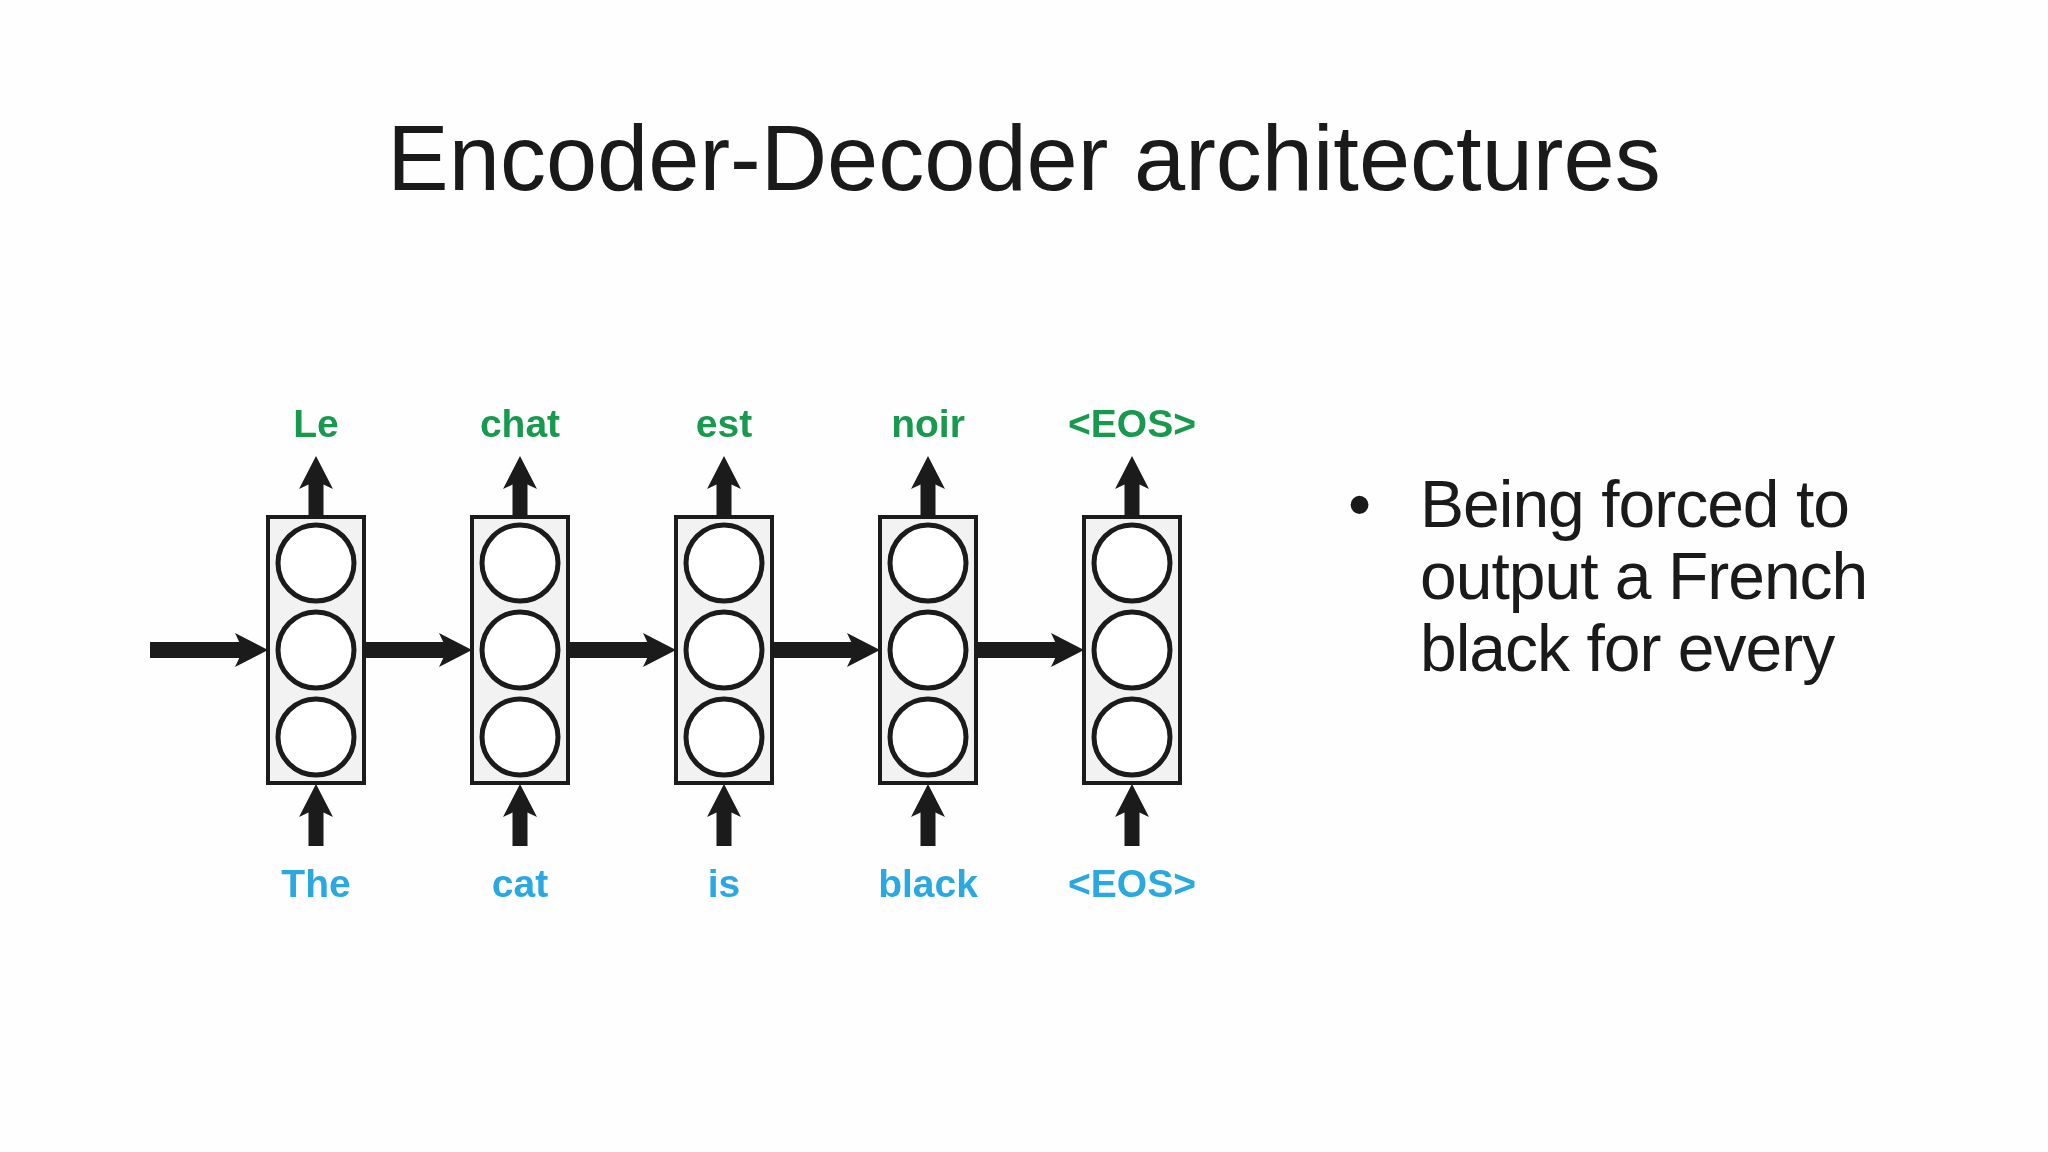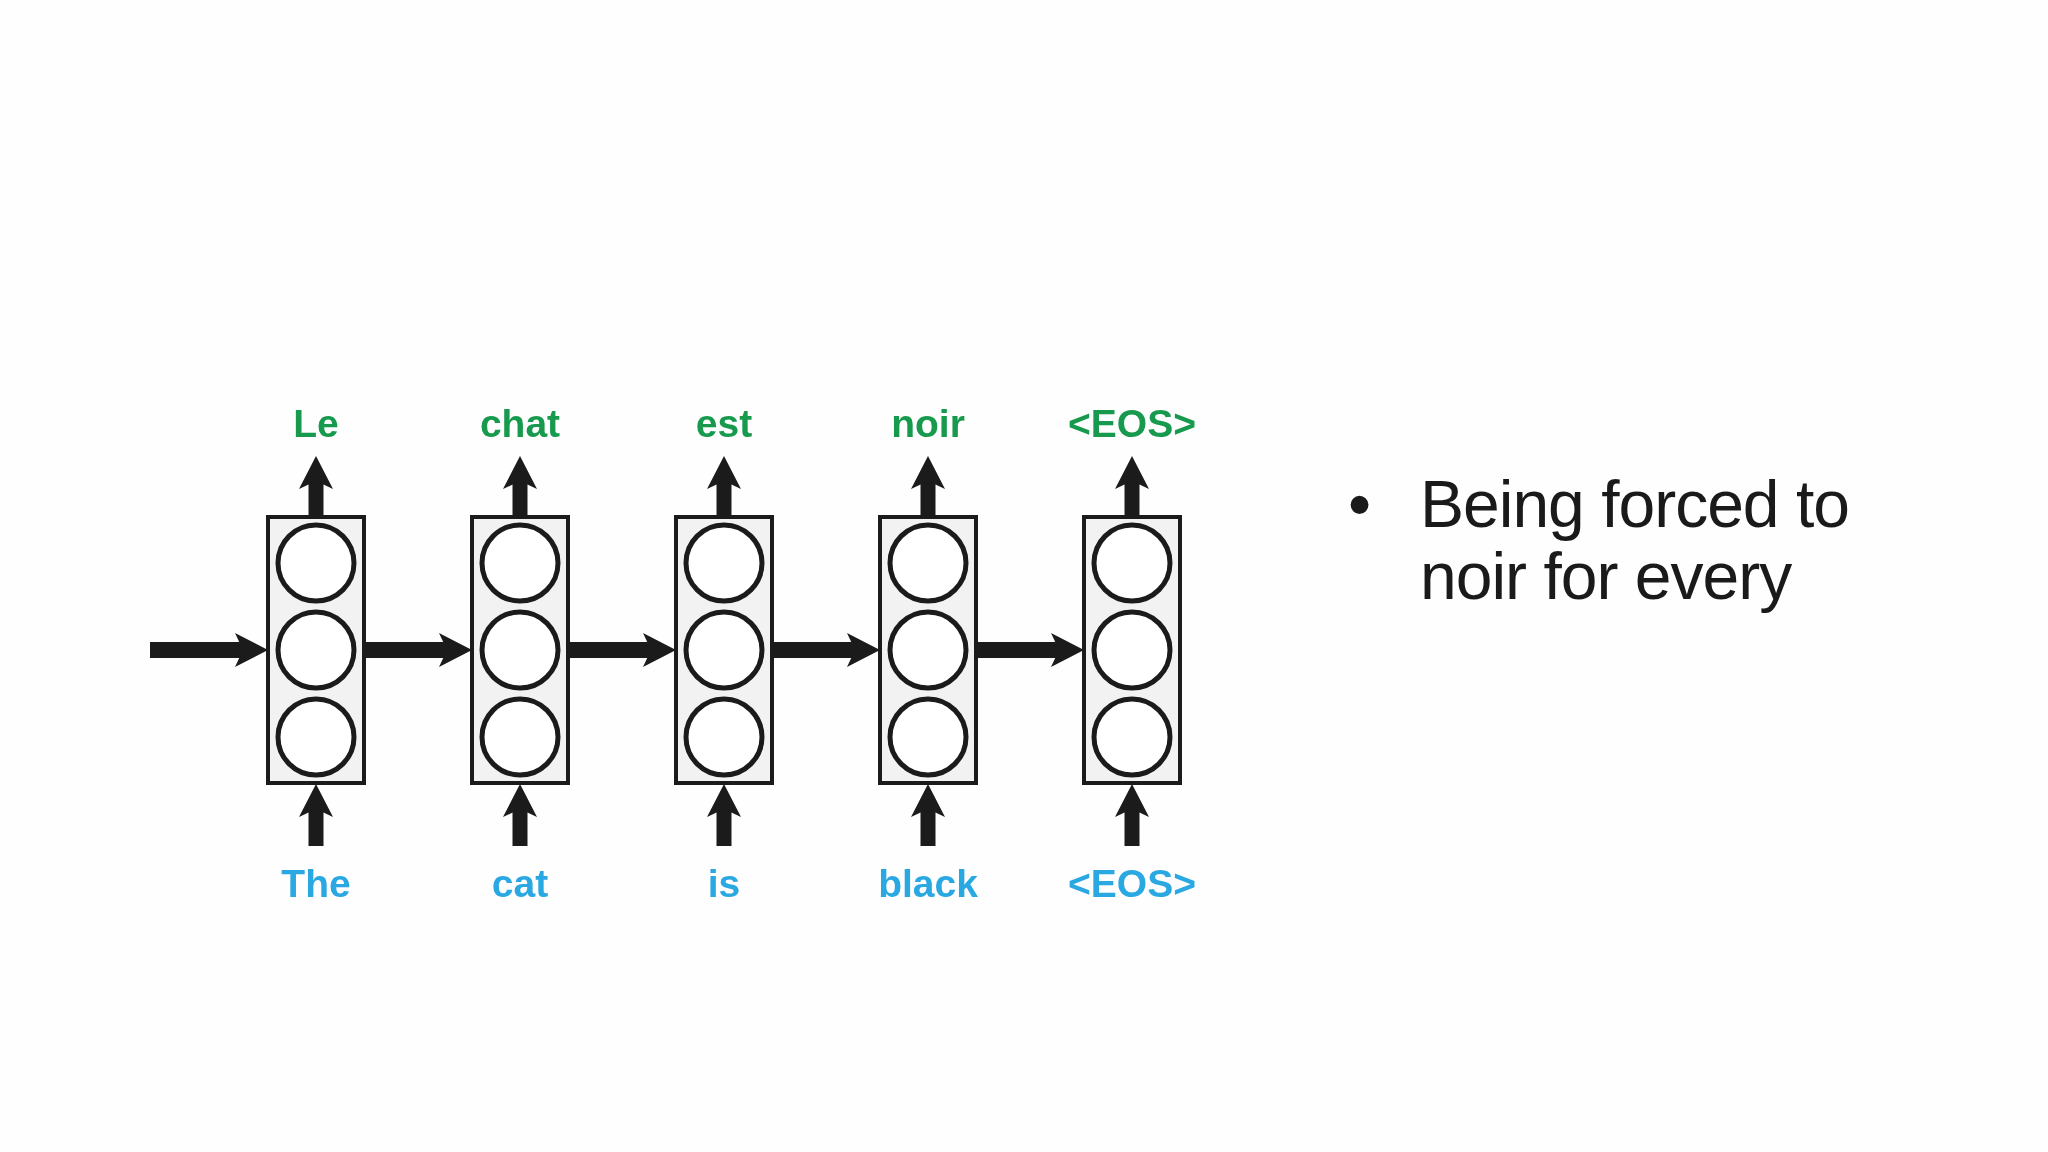--- a/index.html
+++ b/index.html
@@ -68,20 +68,21 @@
     font-family: "Liberation Sans", sans-serif;
     font-weight: bold;
     font-size: 39px;
   }
 </style>
 </head>
 <body>
 
 <div class="slide">
 
+  <h1 class="slide-title">Encoder-Decoder architectures</h1>
 
   <svg class="diagram-svg" id="diagram" viewBox="0 0 2048 1152" xmlns="http://www.w3.org/2000/svg">
       <rect x="150" y="642" width="93" height="16" fill="#1b1b1b"></rect>
       <polygon points="268,650 235,633 243,650 235,667" fill="#1b1b1b"></polygon>
       <rect x="364" y="642" width="83" height="16" fill="#1b1b1b"></rect>
       <polygon points="472,650 439,633 447,650 439,667" fill="#1b1b1b"></polygon>
       <rect x="568" y="642" width="83" height="16" fill="#1b1b1b"></rect>
       <polygon points="676,650 643,633 651,650 643,667" fill="#1b1b1b"></polygon>
       <rect x="772" y="642" width="83" height="16" fill="#1b1b1b"></rect>
       <polygon points="880,650 847,633 855,650 847,667" fill="#1b1b1b"></polygon>
@@ -136,17 +137,18 @@
       <circle cx="1132" cy="650" r="38" fill="#ffffff" stroke="#1b1b1b" stroke-width="5"></circle>
       <circle cx="1132" cy="737" r="38" fill="#ffffff" stroke="#1b1b1b" stroke-width="5"></circle>
       <text x="1132" y="437" text-anchor="middle" fill="#189a4e" class="out-word">&lt;EOS&gt;</text>
       <text x="1132" y="897" text-anchor="middle" fill="#2aa8e2" class="in-word">&lt;EOS&gt;</text>
     </svg>
 
   <div class="bullet-block">
     <div class="bullet-marker">•</div>
     <div class="bullet-lines">
       <div class="bullet-line">Being forced to</div>
-      <div class="bullet-line">noir for every</div>
+      <div class="bullet-line">output a French</div>
+      <div class="bullet-line">black for every</div>
     </div>
   </div>
 
 </div>
 
 </body></html>

